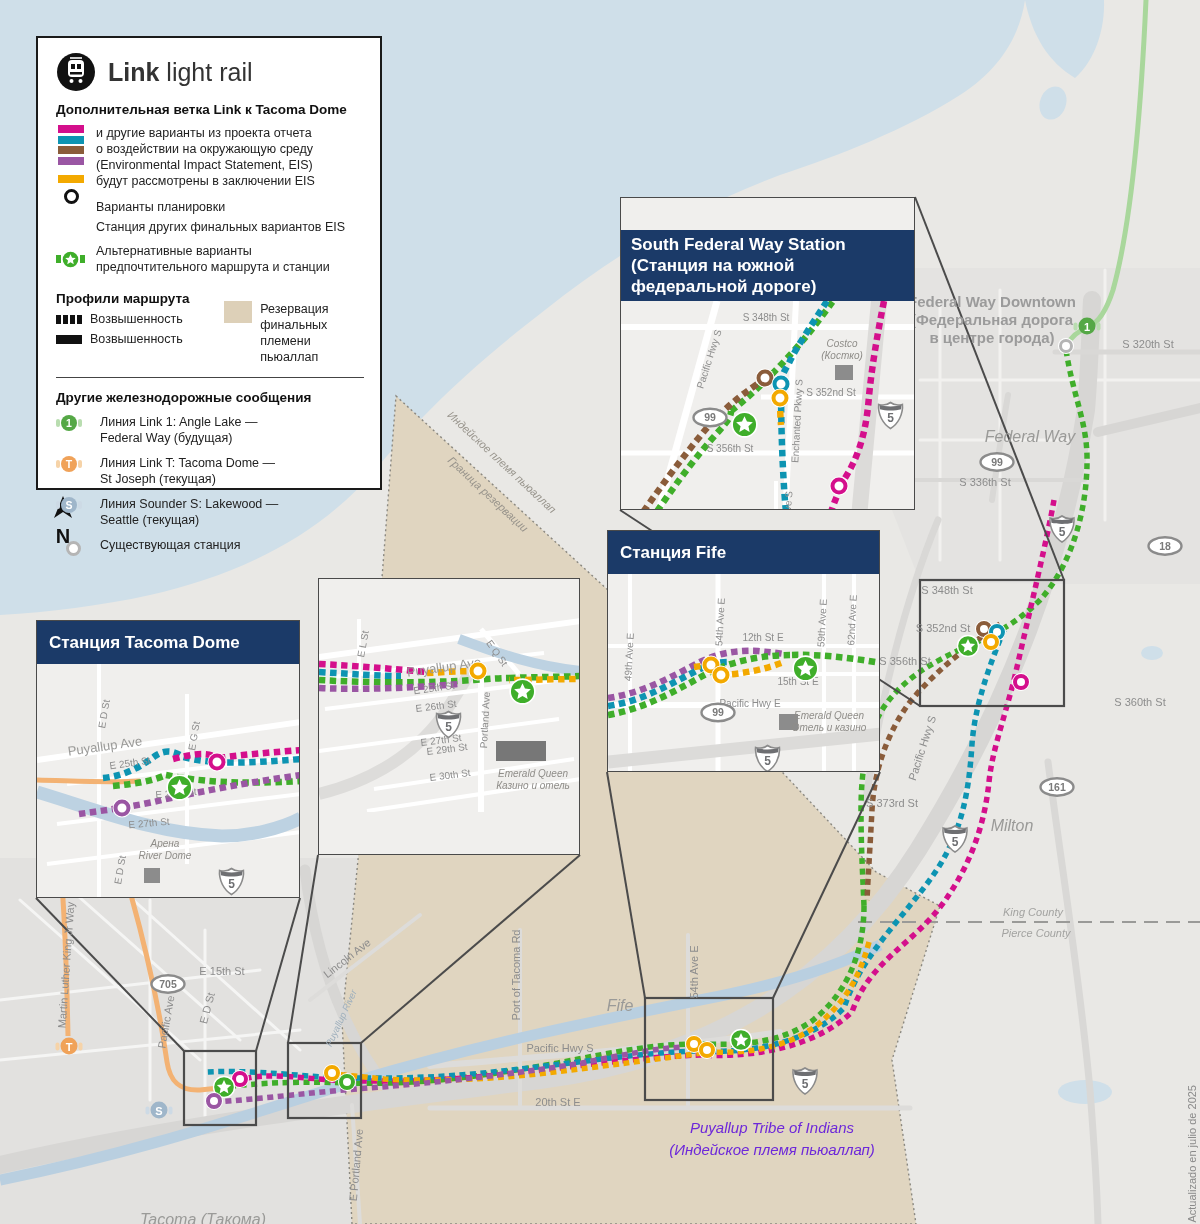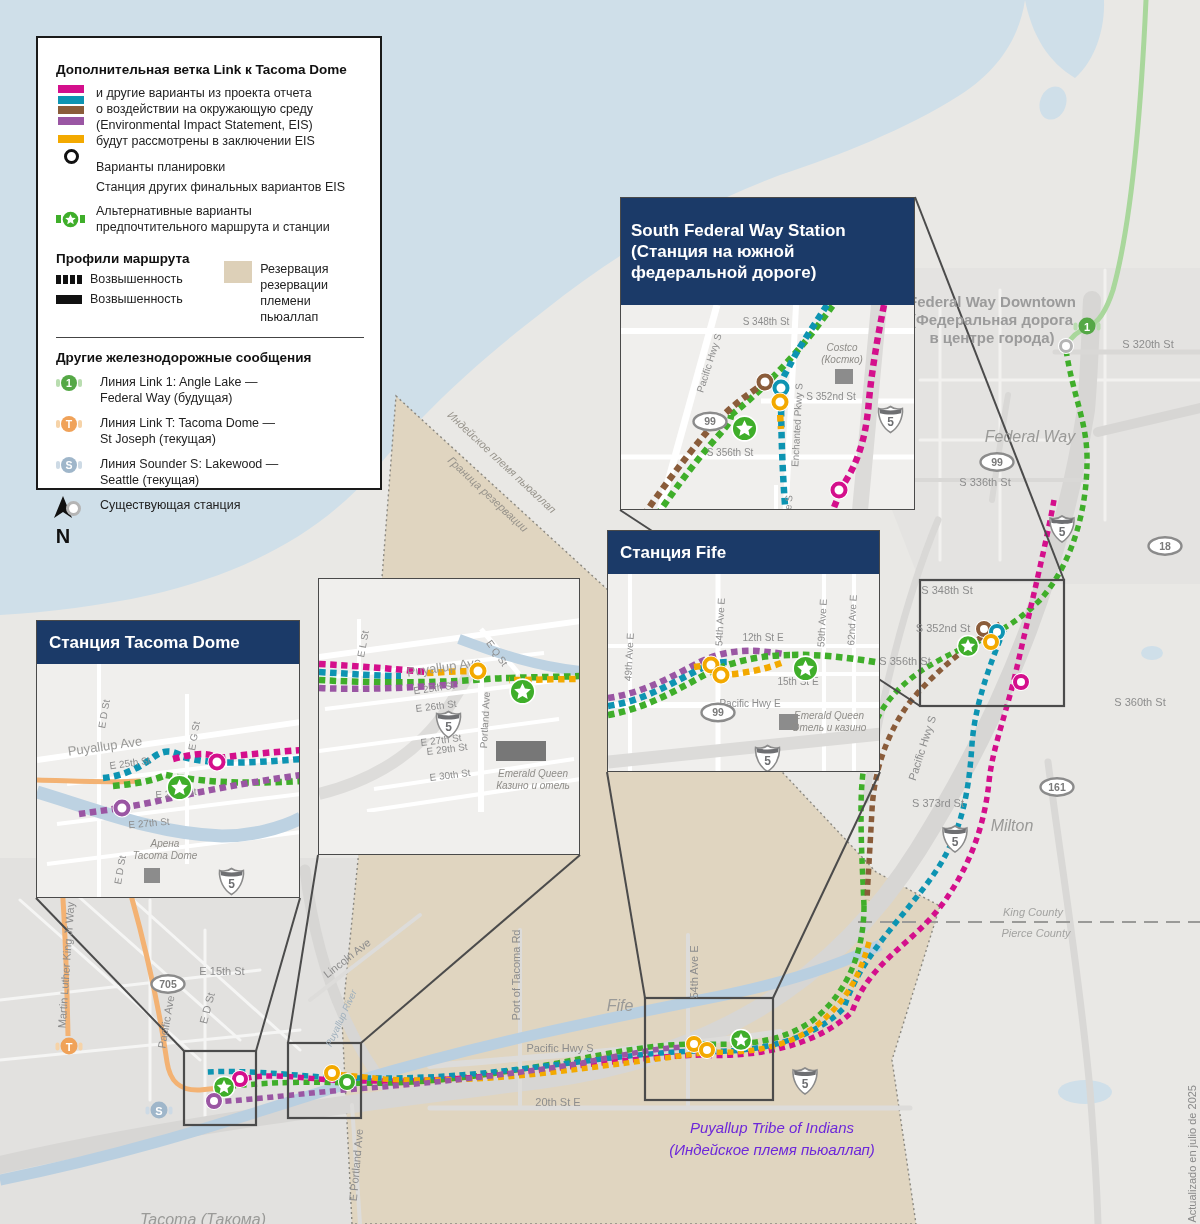--- a/index.html
+++ b/index.html
@@ -54,21 +54,21 @@
   .rail-badge{display:flex;align-items:center;gap:1px;flex:0 0 34px;margin-top:1px;}
   .rail-badge .bbar{width:4px;height:8px;border-radius:2px;display:inline-block;}
   .rail-badge .bcirc{width:16px;height:16px;border-radius:50%;color:#fff;font-weight:bold;font-size:10.5px;
                 display:inline-flex;align-items:center;justify-content:center;}
   
   .inset{position:absolute;z-index:3;border:1.5px solid #4a4a4a;display:flex;flex-direction:column;
          background:#f0efed;box-sizing:border-box;}
   .inset-header{background:#1b3a68;color:#fff;font-weight:bold;font-size:17px;line-height:21px;
                 padding:11px 12px;flex:0 0 auto;}
   .inset-header span{display:block;}
-  .inset#inset-sfw .inset-header{padding:22px 10px;}
+  .inset#inset-sfw .inset-header{padding:4px 10px;margin-top:32px;}
   .inset-map{position:relative;flex:1;overflow:hidden;}
   .inset-map svg{position:absolute;left:0;top:0;}
   #compass{position:absolute;left:48px;top:496px;z-index:2;text-align:center;width:30px;}
   #compass .nletter{font-weight:bold;font-size:20px;color:#111;line-height:1;}
   #credit{position:absolute;right:14px;top:1085px;z-index:2;color:#8a8a8a;font-size:11px;
           transform:rotate(-90deg);transform-origin:right top;white-space:nowrap;}
   .route{fill:none;stroke-linecap:butt;}
   .route.dashed{stroke-width:5.5;stroke-dasharray:6 4.5;}
   .route.idashed{stroke-width:6.5;stroke-dasharray:6.5 4.5;}
   .route.solid{stroke-width:5;}
@@ -146,21 +146,21 @@
       <span class="map-label fwd" style="left: 992px; top: 301px;">Federal Way Downtown</span>
       <span class="map-label fwd" style="left: 992px; top: 319px;">(Федеральная дорога</span>
       <span class="map-label fwd" style="left: 992px; top: 337px;">в центре города)</span>
       <span class="map-label st" style="left: 1148px; top: 344px;">S 320th St</span>
       <span class="map-label city" style="left: 1030px; top: 437px;">Federal Way</span>
       <span class="map-label st" style="left: 985px; top: 482px;">S 336th St</span>
       <span class="map-label st" style="left: 947px; top: 590px;">S 348th St</span>
       <span class="map-label st" style="left: 943px; top: 628px;">S 352nd St</span>
       <span class="map-label st" style="left: 905px; top: 661px;">S 356th St</span>
       <span class="map-label st" style="left: 1140px; top: 702px;">S 360th St</span>
-      <span class="map-label st" style="left: 938px; top: 803px;">S 373rd St</span>
+      <span class="map-label st" style="left: 892px; top: 803px;">S 373rd St</span>
       <span class="map-label st" style="left: 922px; top: 748px; transform: translate(-50%, -50%) rotate(-72deg);">Pacific Hwy S</span>
       <span class="map-label city" style="left: 1012px; top: 826px;">Milton</span>
       <span class="map-label county" style="left: 1033px; top: 912px;">King County</span>
       <span class="map-label county" style="left: 1036px; top: 933px;">Pierce County</span>
       <span class="map-label city" style="left: 620px; top: 1006px;">Fife</span>
       <span class="map-label st" style="left: 694px; top: 972px; transform: translate(-50%, -50%) rotate(-90deg);">54th Ave E</span>
       <span class="map-label st" style="left: 516px; top: 975px; transform: translate(-50%, -50%) rotate(-90deg);">Port of Tacoma Rd</span>
       <span class="map-label st" style="left: 560px; top: 1048px;">Pacific Hwy S</span>
       <span class="map-label st" style="left: 558px; top: 1102px;">20th St E</span>
       <span class="map-label tribe" style="left: 772px; top: 1127px;">Puyallup Tribe of Indians</span>
@@ -249,20 +249,33 @@
   <div id="compass">
     <svg width="22" height="26" viewBox="0 0 22 26">
       <path d="M11,0 L20,22 L11,16 L2,22 Z" fill="#111"></path>
     </svg>
     <div class="nletter">N</div>
   </div>
 
   <div id="credit">Actualizado en julio de 2025</div>
 
   <div id="legend">
+    <div class="brand-row">
+      <svg width="40" height="40" viewBox="0 0 40 40">
+        <circle cx="20" cy="20" r="19" fill="#111"></circle>
+        <rect x="12" y="8" width="16" height="17" rx="4" fill="#fff"></rect>
+        <rect x="15" y="12" width="4" height="5" fill="#111"></rect>
+        <rect x="21" y="12" width="4" height="5" fill="#111"></rect>
+        <rect x="14" y="20" width="12" height="2.5" fill="#111"></rect>
+        <circle cx="15.5" cy="29" r="2" fill="#fff"></circle>
+        <circle cx="24.5" cy="29" r="2" fill="#fff"></circle>
+        <path d="M14,6 L26,6" stroke="#fff" stroke-width="1.6"></path>
+      </svg>
+      <div class="brand-text"><b>Link</b><span> light rail</span></div>
+    </div>
     <div class="subtitle">Дополнительная ветка Link к Tacoma Dome</div>
 
     <div class="lrow">
       <div class="licon">
         <span class="swatch" style="background: rgb(212, 15, 140);"></span>
         <span class="swatch" style="background: rgb(13, 148, 178);"></span>
         <span class="swatch" style="background: rgb(138, 92, 58);"></span>
         <span class="swatch" style="background: rgb(154, 86, 163);"></span>
         <span class="swatch" style="margin-top: 8px; background: rgb(243, 169, 0);"></span>
         <span class="ring-icon"></span>
@@ -306,21 +319,21 @@
         </div>
         <div class="prow">
           <span class="solid-icon"></span>
           <span>Возвышенность</span>
         </div>
       </div>
       <div class="res-row" style="margin-top:22px;">
         <span class="res-swatch" style="background: rgb(221, 208, 184);"></span>
         <div class="ltext">
           <div>Резервация</div>
-          <div>резервации</div>
+          <div>финальных</div>
           <div>племени пьюаллап</div>
         </div>
       </div>
     </div>
 
     <hr class="lg">
     <div class="sec-title">Другие железнодорожные сообщения</div>
 
     <div class="rail-item">
       <span class="rail-badge">
@@ -564,21 +577,21 @@
         <path class="route idashed" d="M129,111 C160,117 200,121 264,117" stroke="#3fae2a"></path>
         <path class="route idashed" d="M42,150 C70,146 100,142 125,136 C170,126 215,118 264,111" stroke="#9a56a3"></path>
       </svg>
     <span class="map-label ist" style="left: 67px; top: 50px; transform: translate(-50%, -50%) rotate(-80deg);">E D St</span>
         <span class="map-label ist-big" style="left: 68px; top: 82px; transform: translate(-50%, -50%) rotate(-8deg);">Puyallup Ave</span>
         <span class="map-label ist" style="left: 93px; top: 99px; transform: translate(-50%, -50%) rotate(-8deg);">E 25th St</span>
         <span class="map-label ist" style="left: 157px; top: 72px; transform: translate(-50%, -50%) rotate(-80deg);">E G St</span>
         <span class="map-label ist" style="left: 139px; top: 129px; transform: translate(-50%, -50%) rotate(-5deg);">E 26th St</span>
         <span class="map-label ist" style="left: 112px; top: 159px; transform: translate(-50%, -50%) rotate(-5deg);">E 27th St</span>
         <span class="map-label ist-it" style="left: 128px; top: 179px;">Арена</span>
-        <span class="map-label ist-it" style="left: 128px; top: 191px;">Tacoma Dome</span>
+        <span class="map-label ist-it" style="left: 128px; top: 191px;">River Dome</span>
         <span class="map-label ist" style="left: 83px; top: 206px; transform: translate(-50%, -50%) rotate(-80deg);">E D St</span>
         <div class="shield" style="left: 181px; top: 203px;">
           <svg width="27" height="29" viewBox="0 0 27 29">
       <path d="M13.5 1.5 C10.5 3.8 5.5 4.5 1.6 3.4 C1.2 7 2.2 13 4.4 17.5 C6.9 22.4 9.9 25.4 13.5 27.5 C17.1 25.4 20.1 22.4 22.6 17.5 C24.8 13 25.8 7 25.4 3.4 C21.5 4.5 16.5 3.8 13.5 1.5 Z" fill="#fff" stroke="#8b8b8b" stroke-width="1.6"></path>
       <path d="M2.5 4.1 C7.5 5.9 19.5 5.9 24.5 4.1 L24.1 8.3 C18.5 9.9 8.5 9.9 2.9 8.3 Z" fill="#6e6f72"></path>
       <text x="13.5" y="21" text-anchor="middle" font-size="12" font-weight="bold" fill="#6e6f72" font-family="Liberation Sans, sans-serif">5</text>
           </svg>
         </div>
         <div class="star-marker" style="position: absolute; left: 129px; top: 110px;">
           <svg width="27" height="27" viewBox="0 0 24 24">

